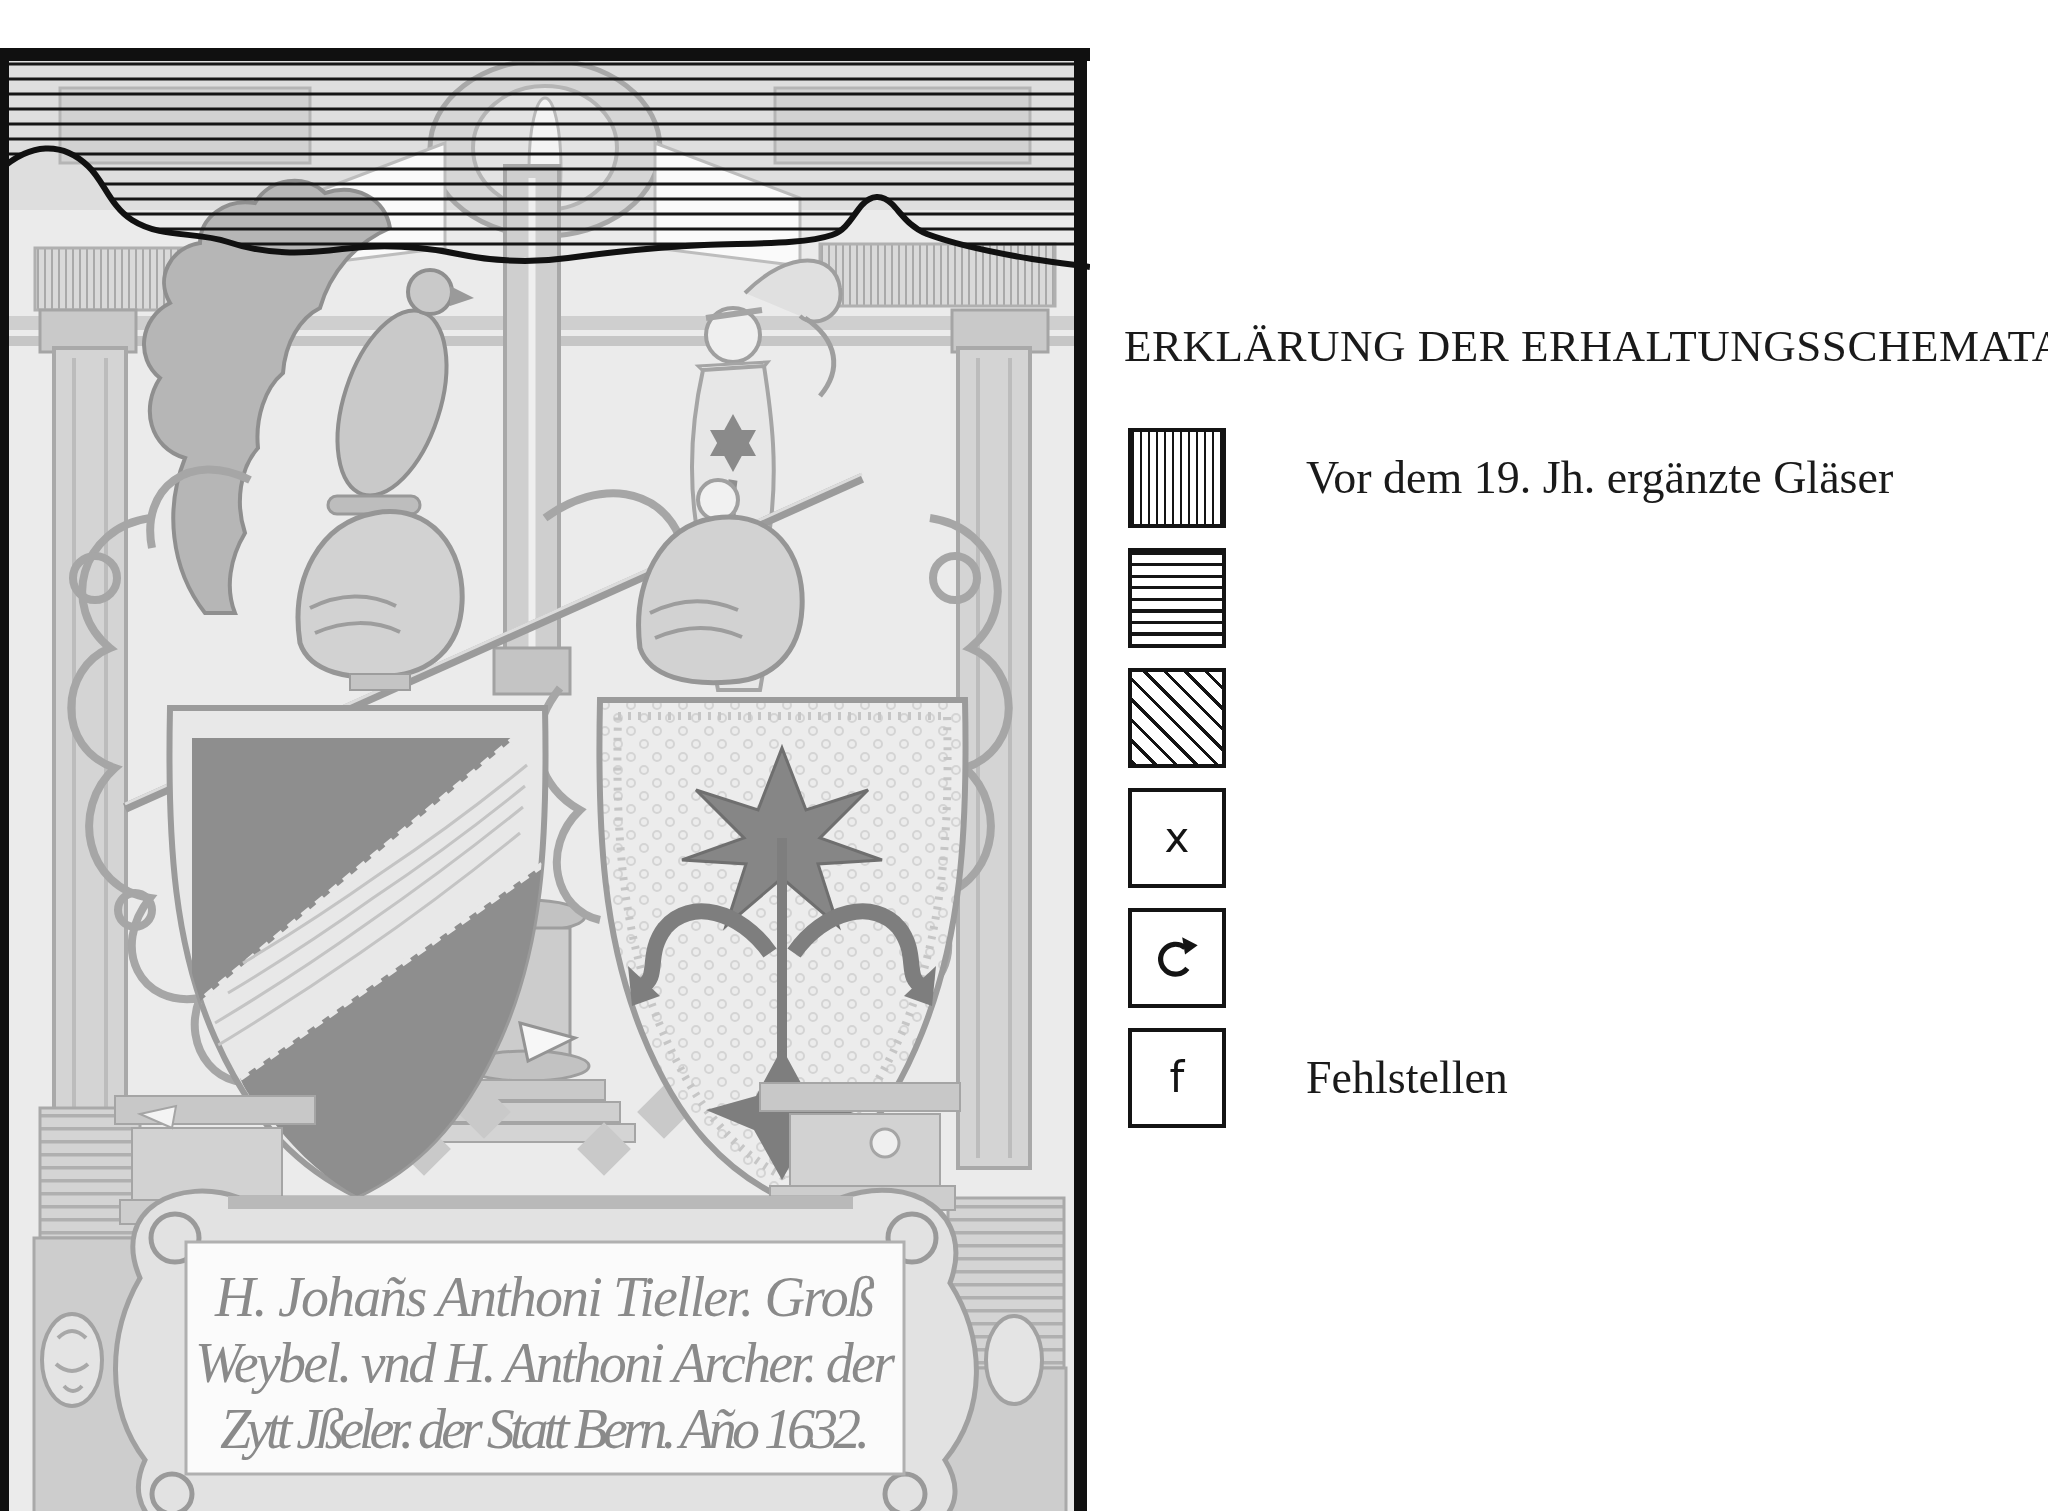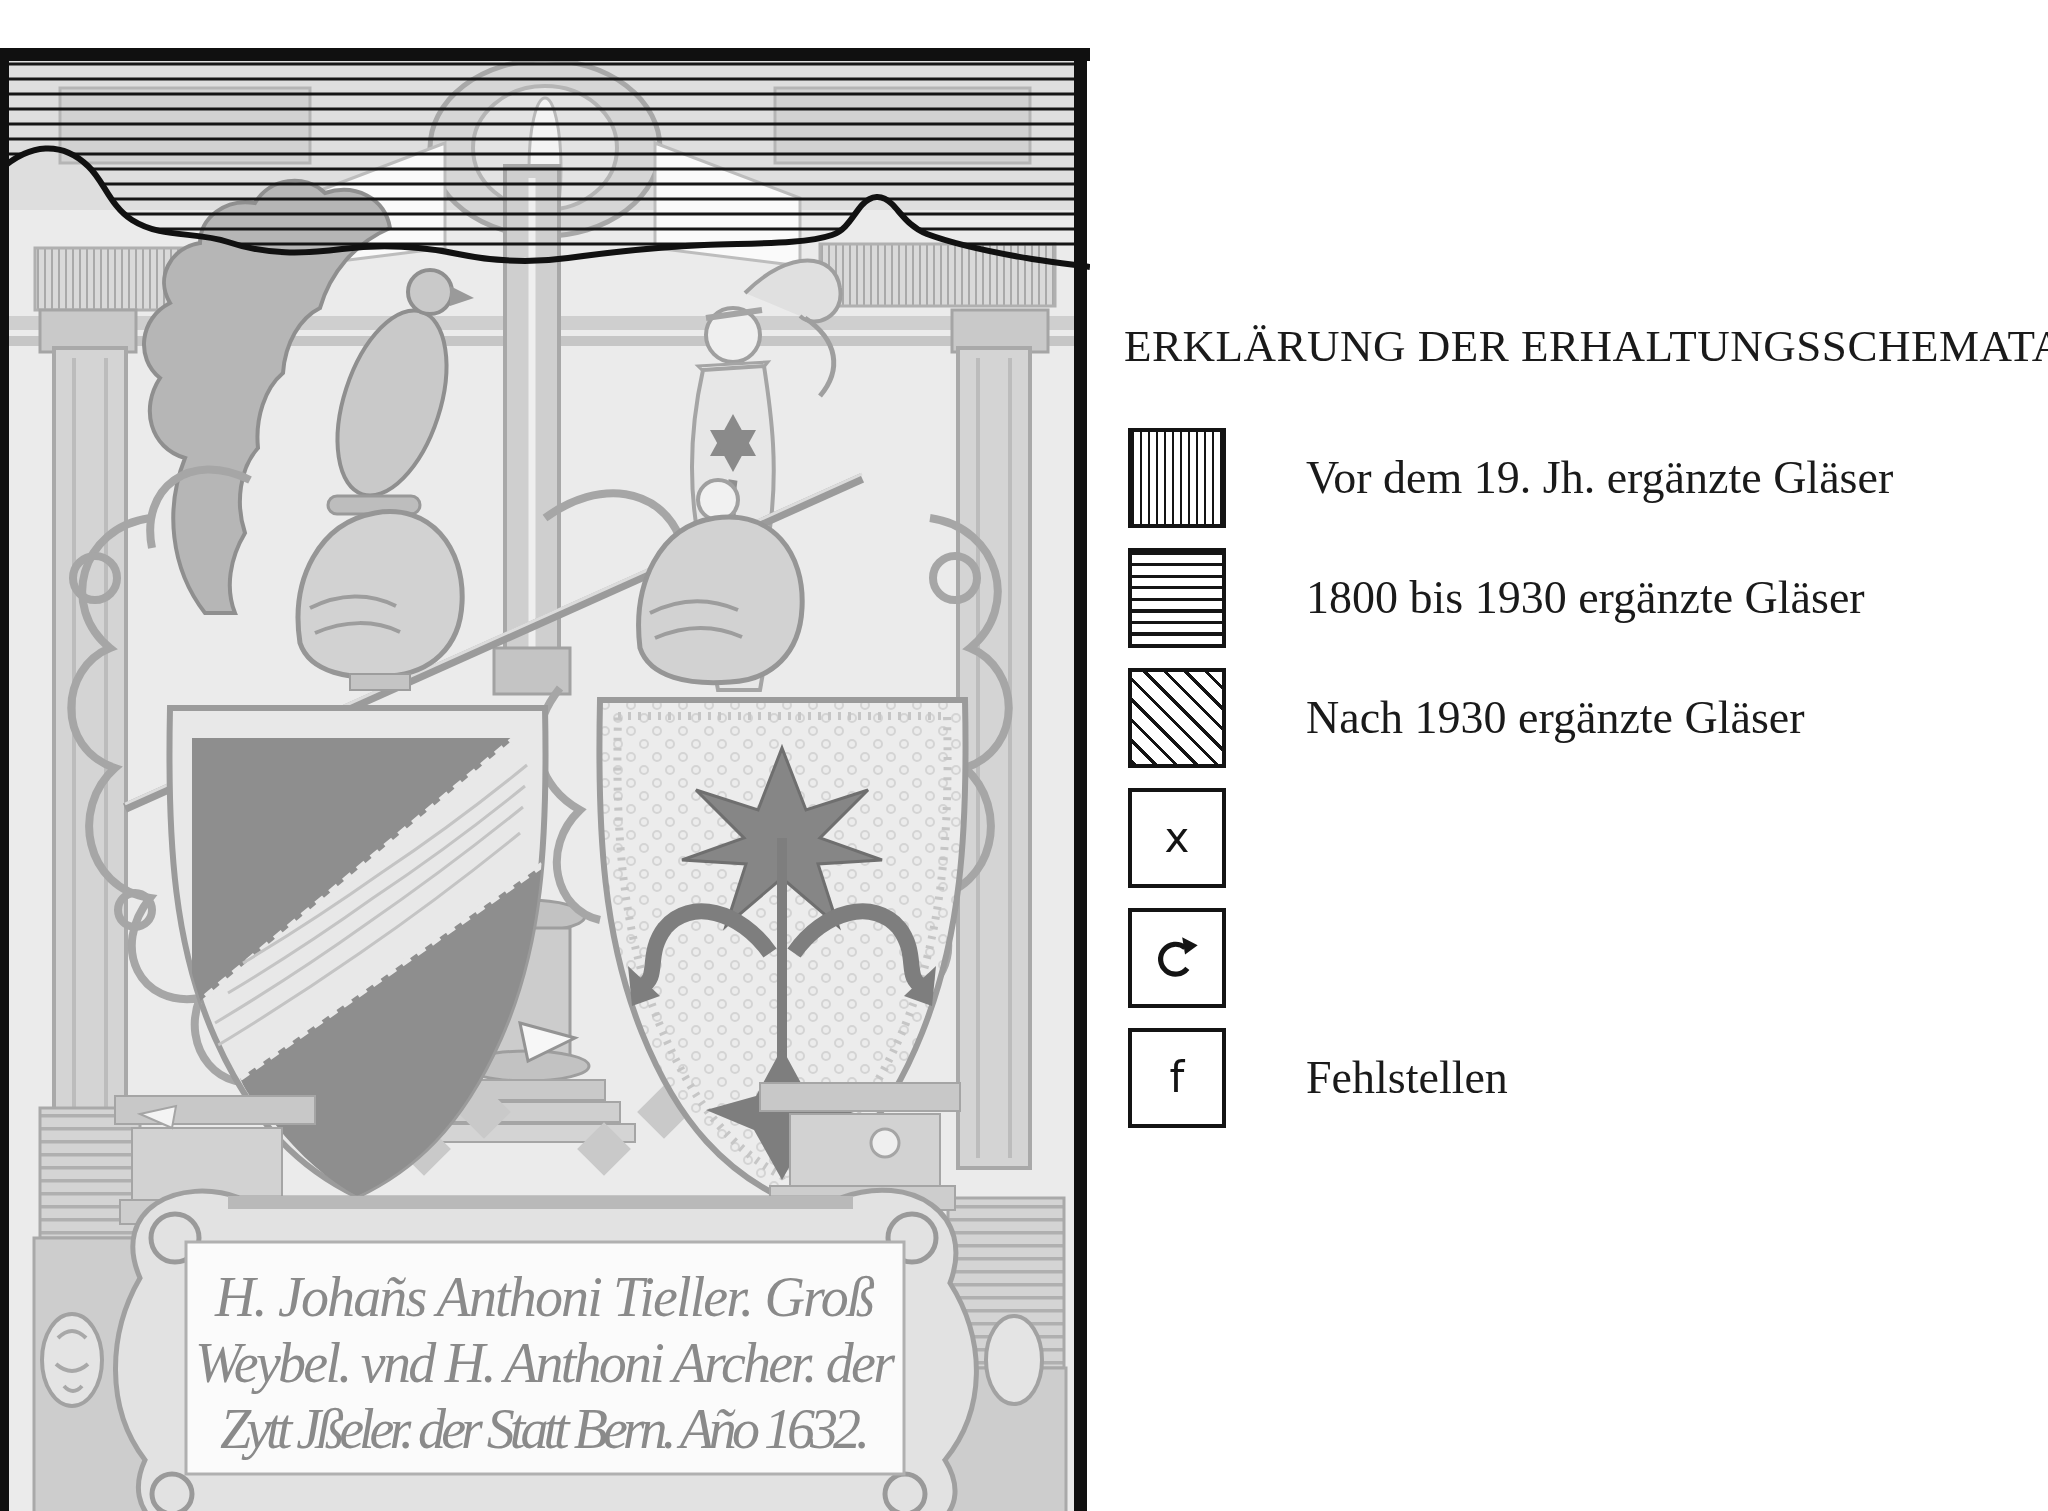--- a/index.html
+++ b/index.html
@@ -249,25 +249,23 @@
 
   <div class="legend-title">ERKLÄRUNG DER ERHALTUNGSSCHEMATA</div>
 
   <div class="legend-rows">
     <div class="legend-row">
       <div class="swatch v"></div>
       <div class="legend-label">Vor dem 19. Jh. ergänzte Gläser</div>
     </div>
     <div class="legend-row">
       <div class="swatch h"></div>
-      <div class="legend-label">1800 bis 1930 ergänzte Gläser</div>
     </div>
     <div class="legend-row">
       <div class="swatch d1"></div>
-      <div class="legend-label">Nach 1930 ergänzte Gläser</div>
     </div>
     <div class="legend-row">
       <div class="swatch">
         <span class="sym">x</span>
       </div>
     </div>
     <div class="legend-row">
       <div class="swatch">
         <svg width="46" height="46" viewBox="0 0 40 40">
           <path d="M27,11 A13,13 0 1 0 29,29" fill="none" stroke="#141414" stroke-width="4.5"></path>

